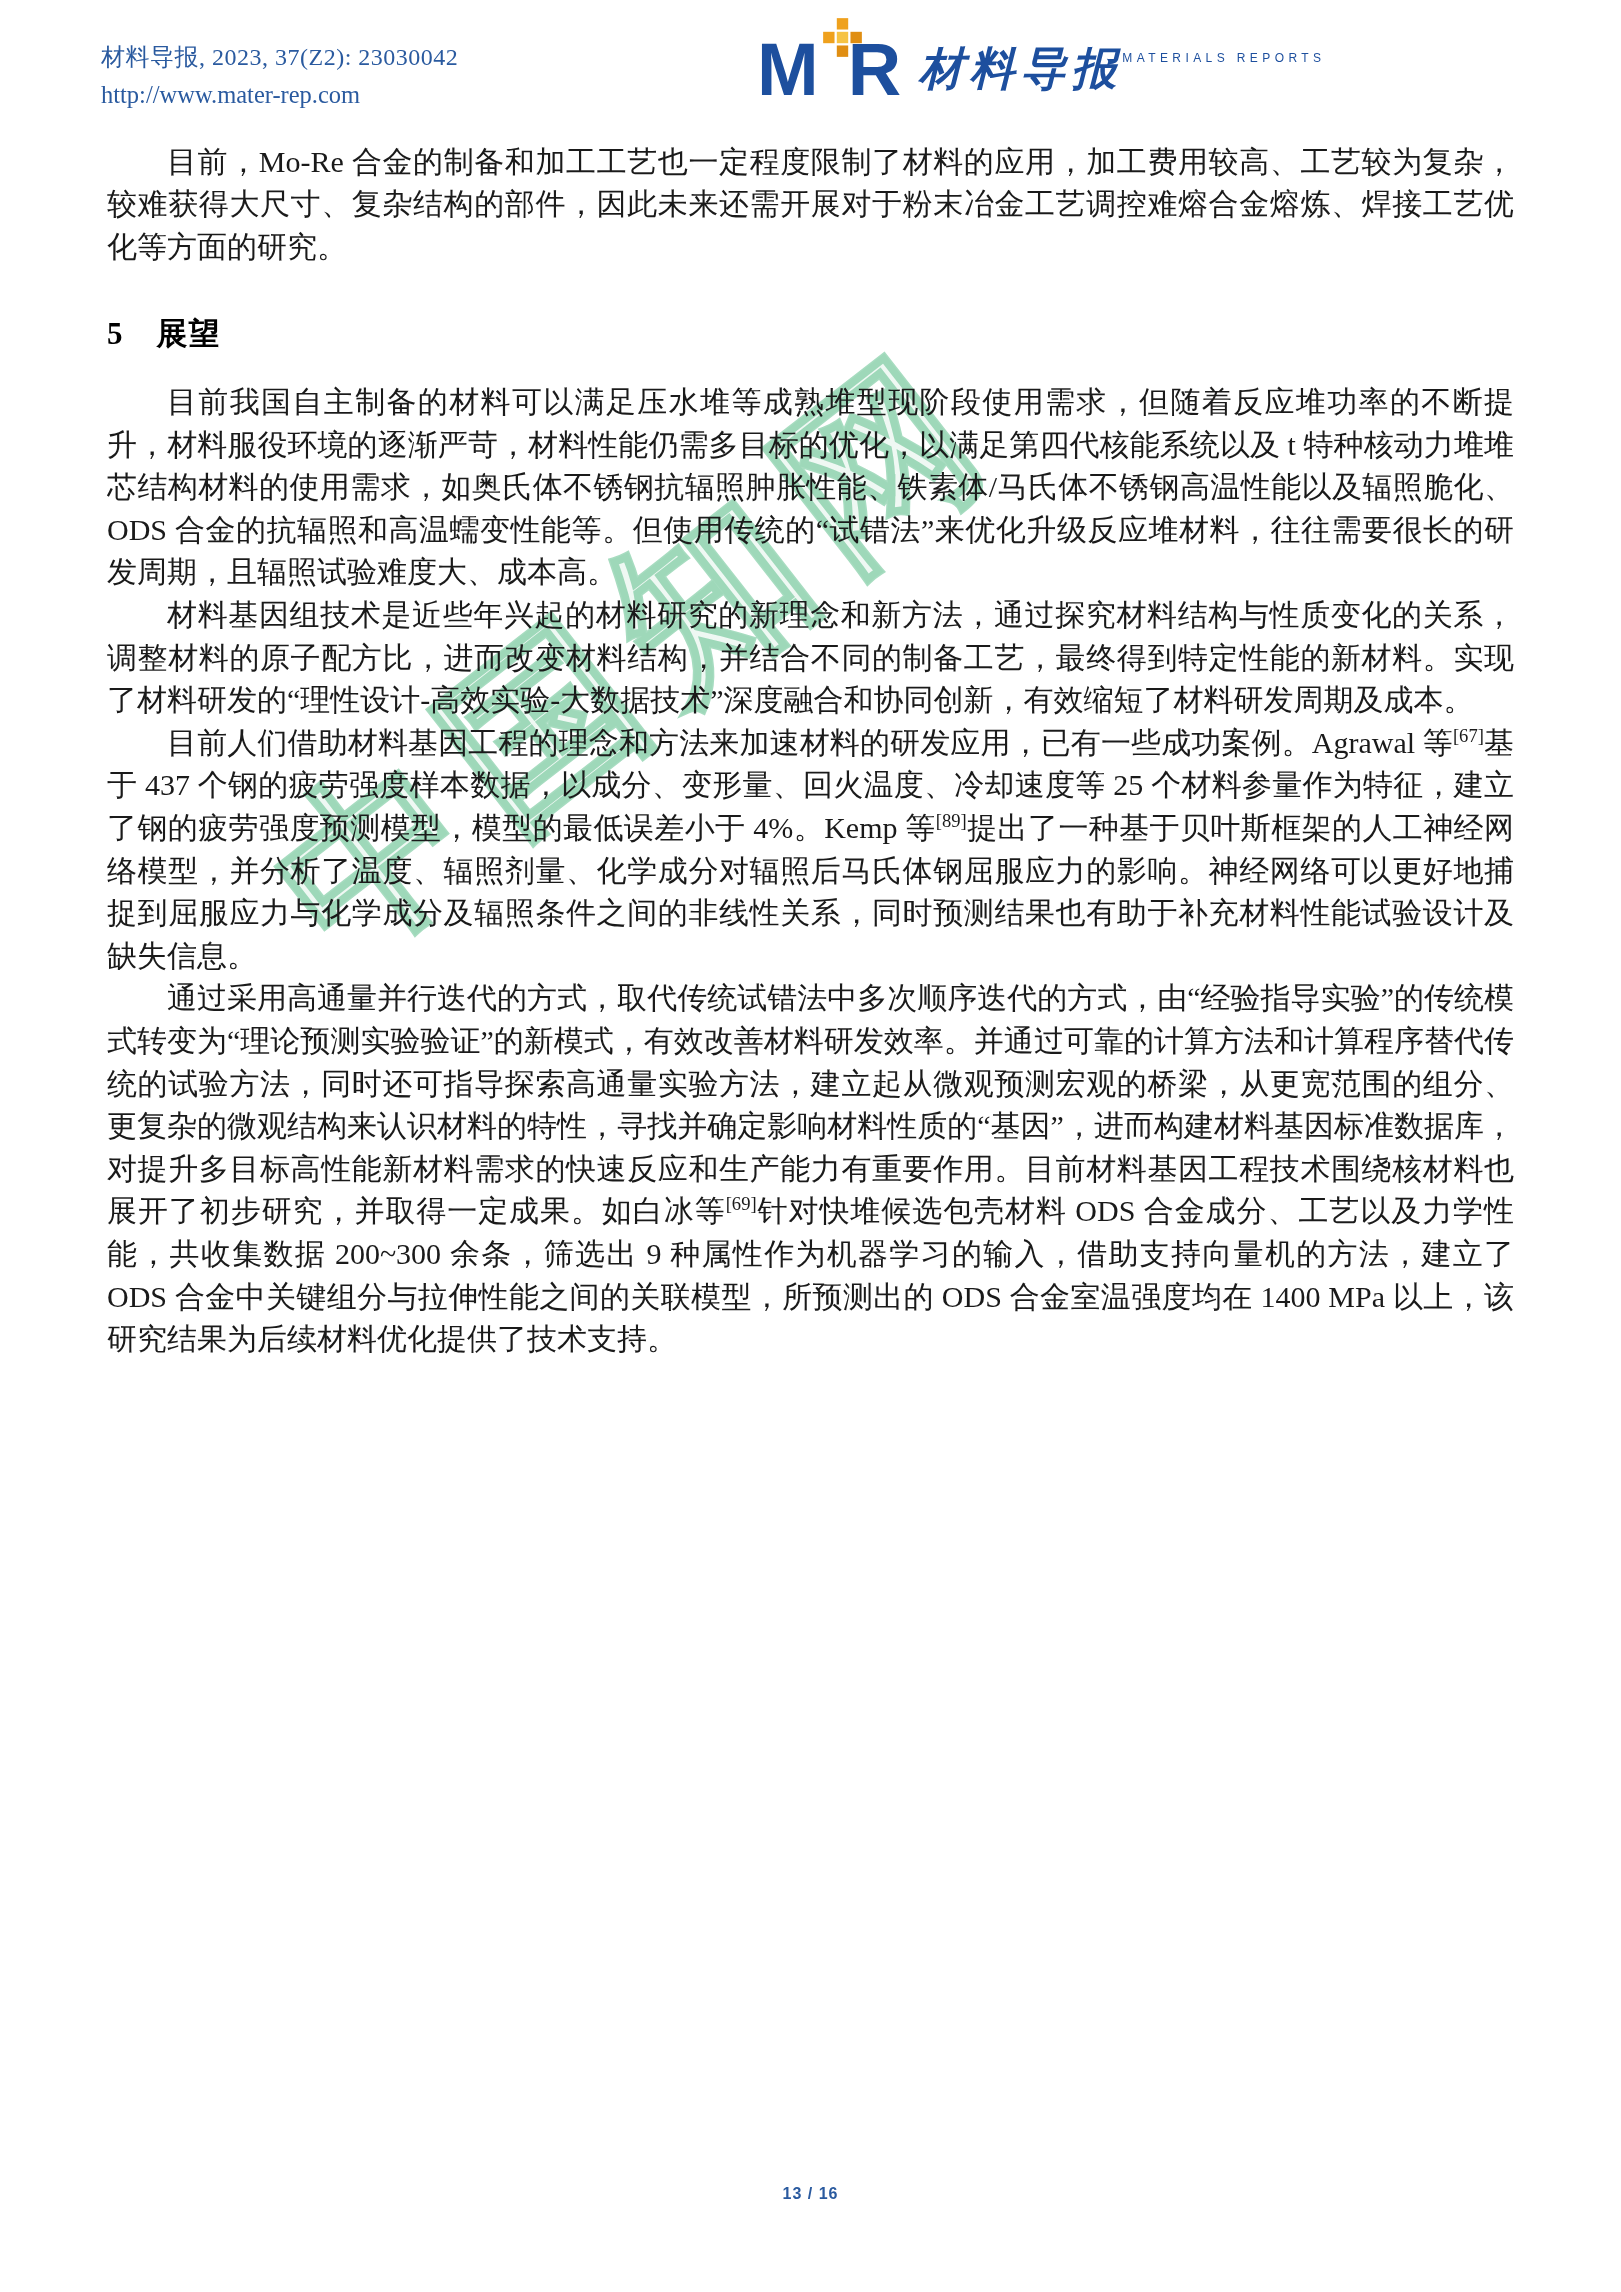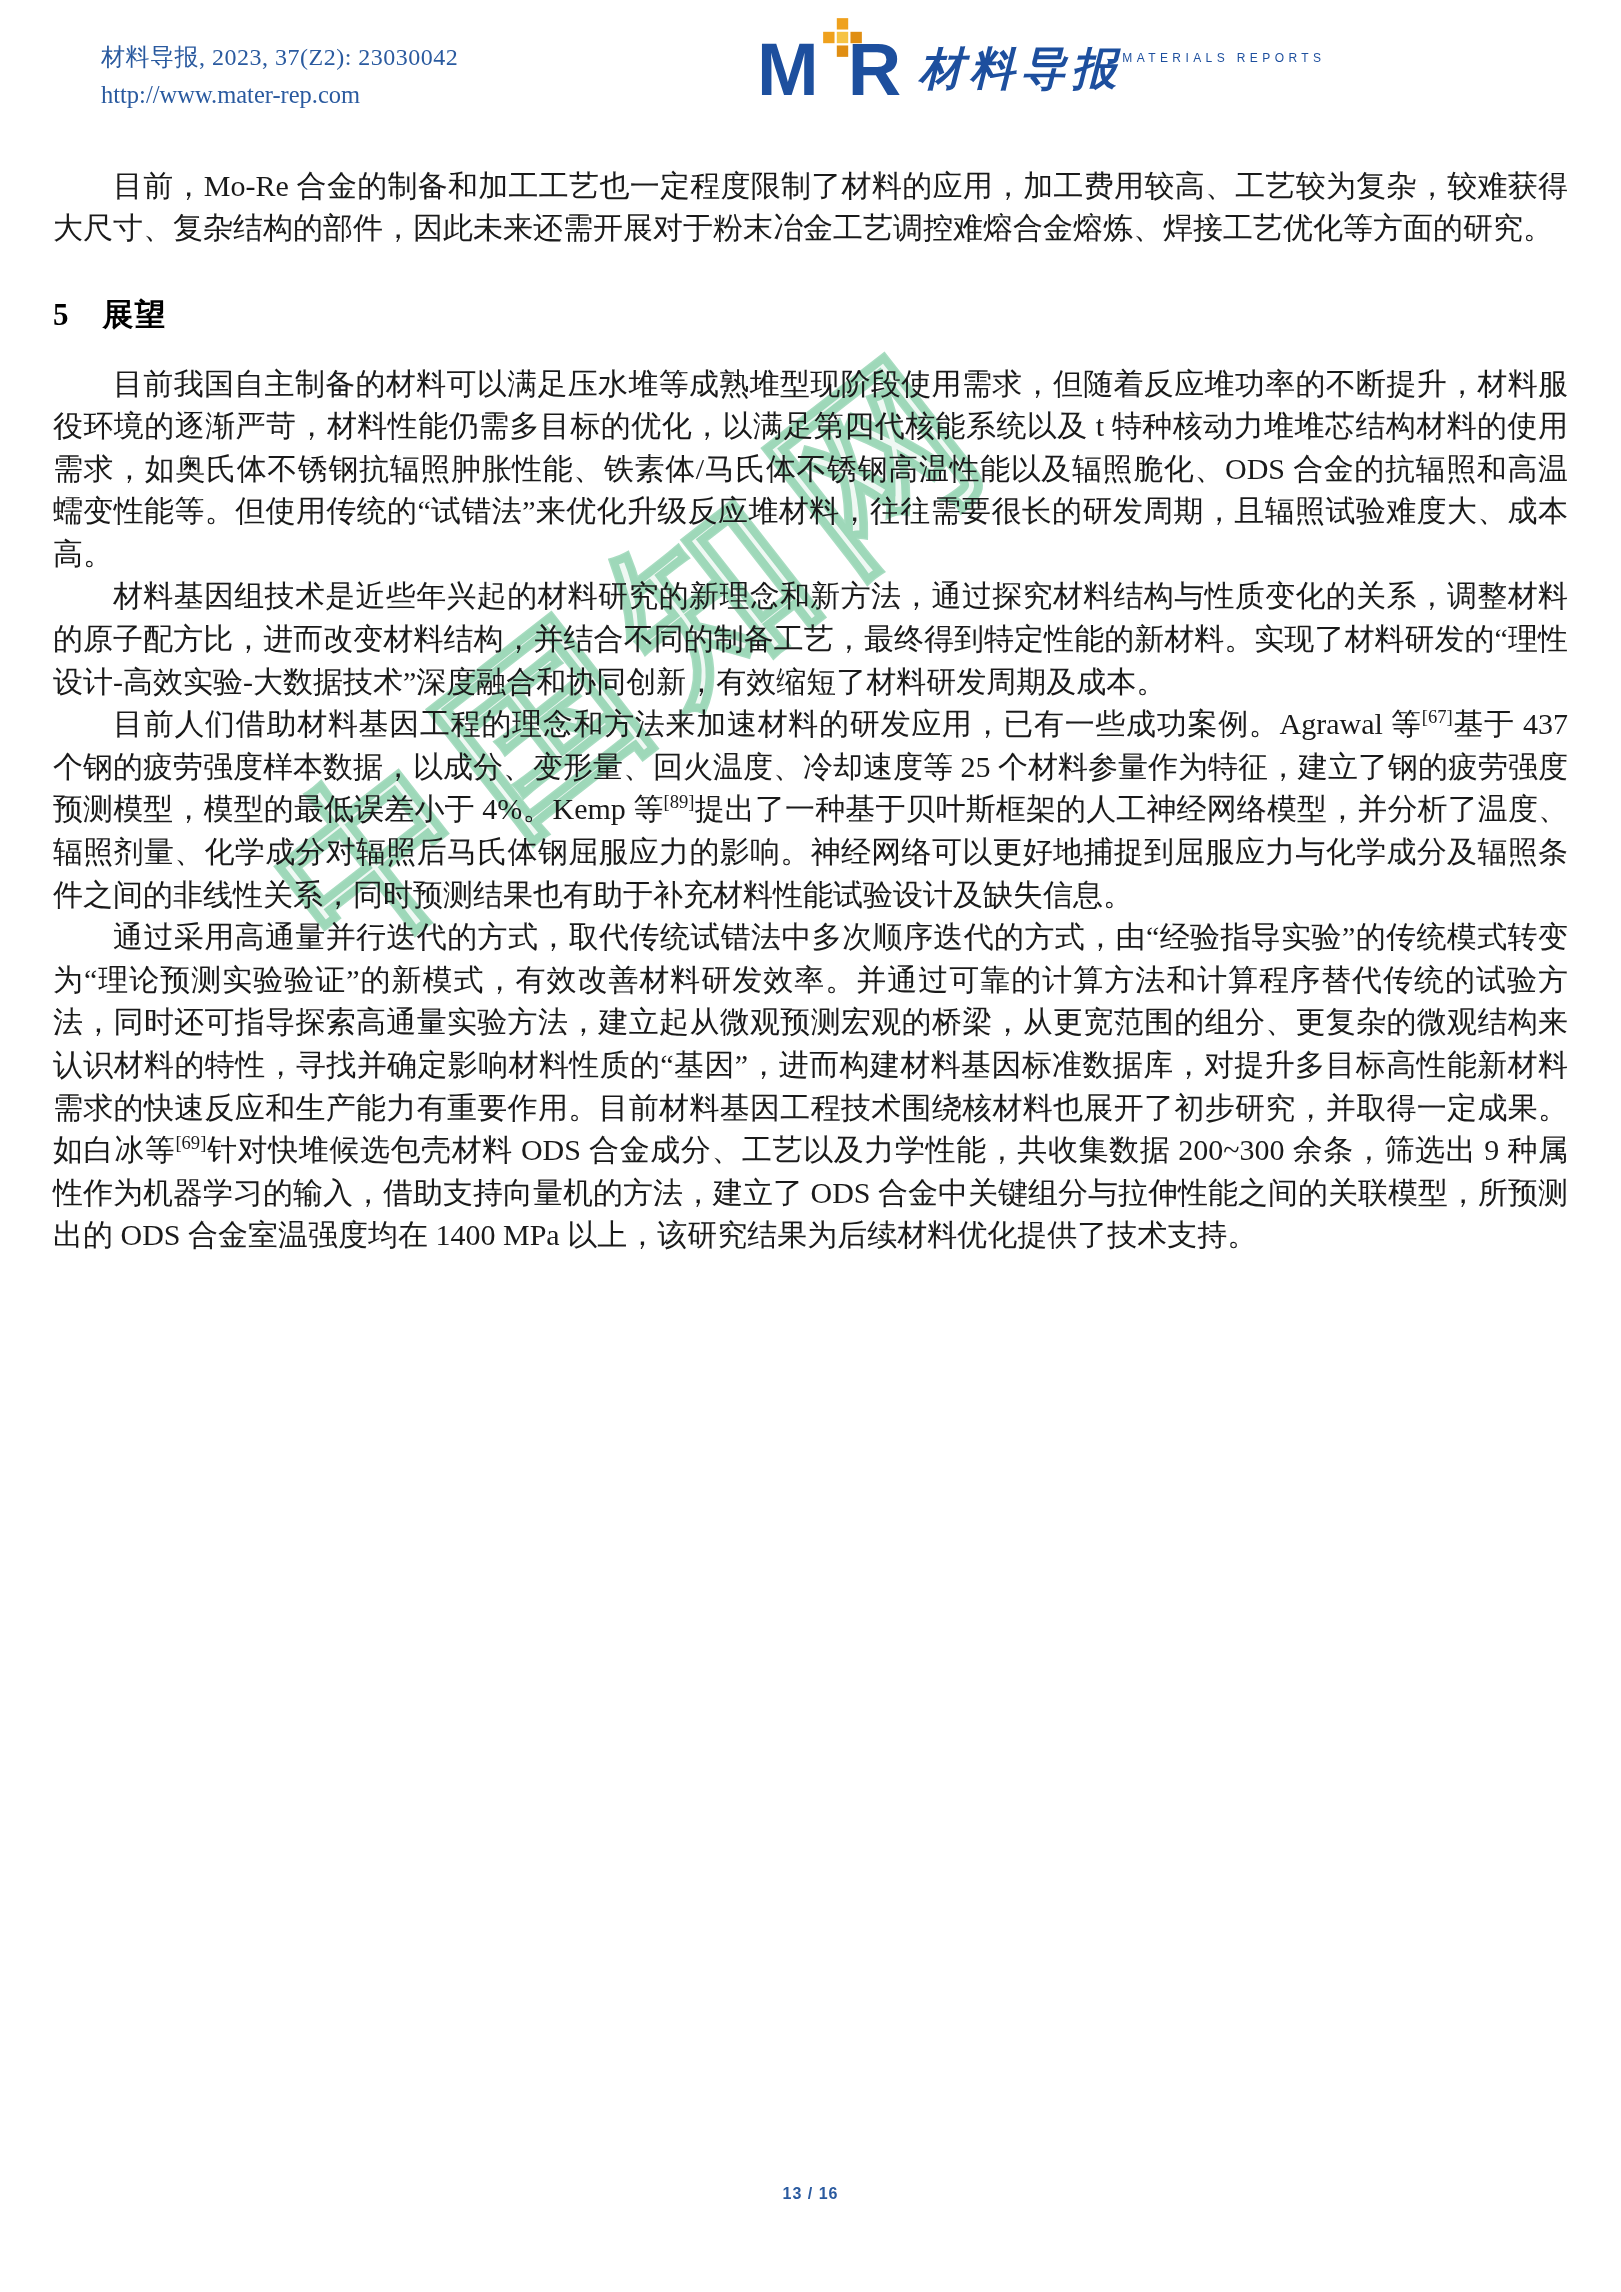--- a/index.html
+++ b/index.html
@@ -97,22 +97,22 @@
     font-size: 12px;
     letter-spacing: 4.4px;
     color: var(--logo-blue, #1d4f9e);
     margin-top: 5.9px;
   }
 
   
   .content {
     position: relative;
     z-index: 1;
-    padding: 0 53px;
-    margin-top: 56px;
+    padding: 0 107px;
+    margin-top: 32px;
     font-size: 30px;
     line-height: 1.42;
     text-align: justify;
   }
   .body-para {
     margin: 0;
     text-indent: 2em;
   }
   .body-para sup {
     font-size: 0.62em;

